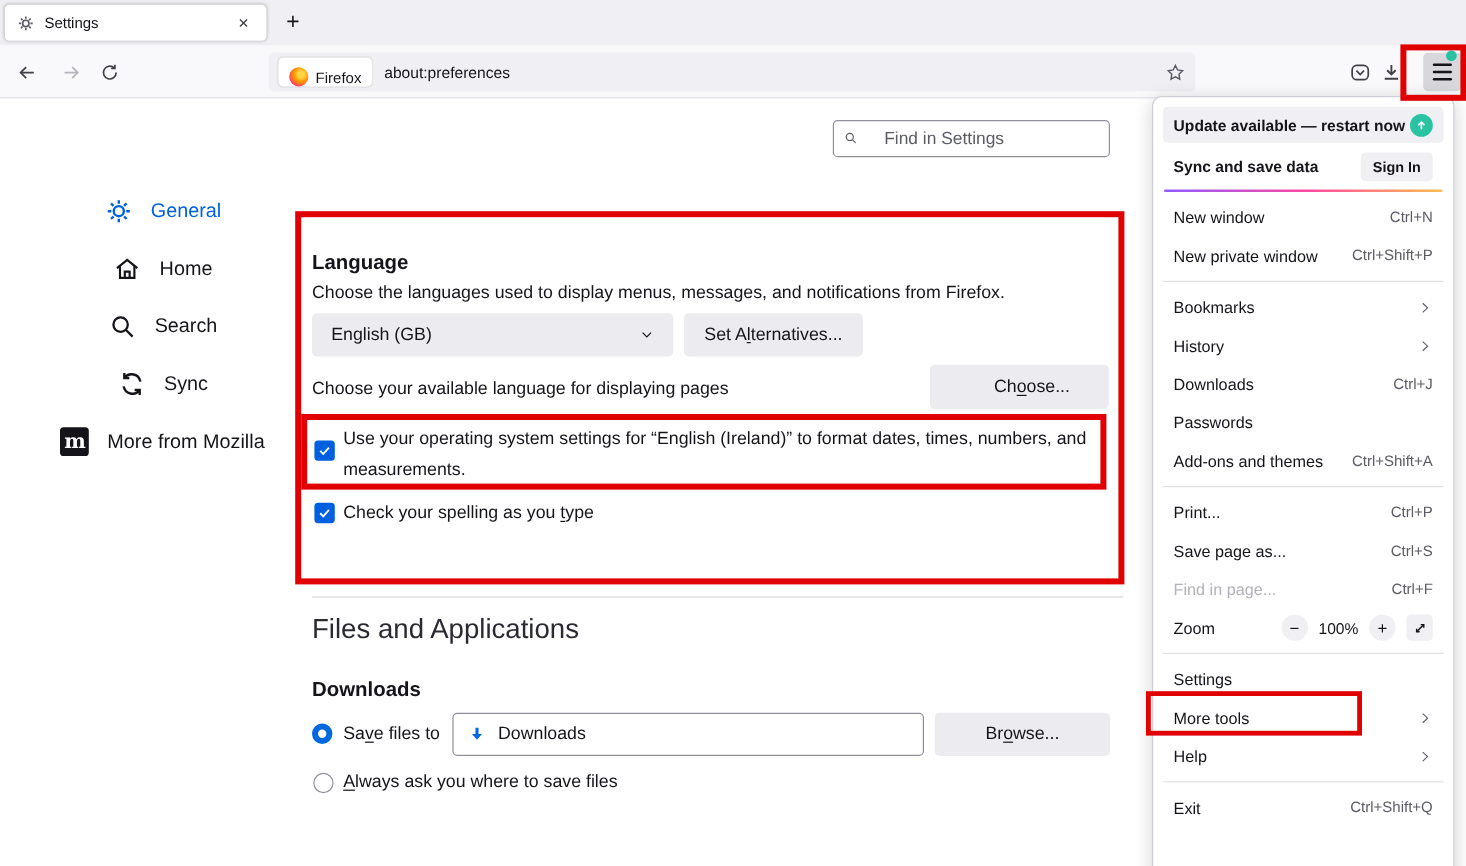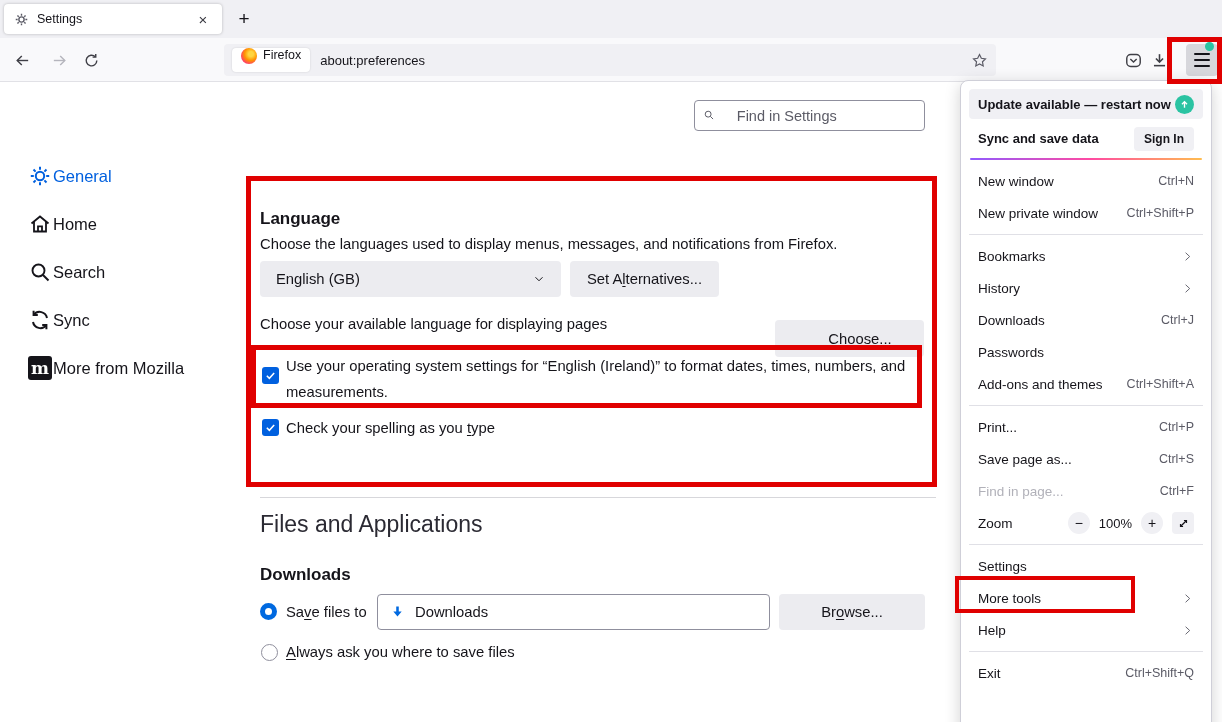--- a/index.html
+++ b/index.html
@@ -13,35 +13,35 @@
          box-shadow:0 0 3px rgba(0,0,0,.25); display:flex; align-items:center; padding:0 10px; gap:8px; }
   .tab-title { font-size:12.5px; flex:1; }
   .tab-close { font-size:15px; color:#3a3a42; width:18px; text-align:center; border-radius:3px; }
   .newtab { position:absolute; left:230px; top:6px; width:28px; height:26px; display:flex; align-items:center; justify-content:center;
             font-size:19px; font-weight:300; color:#15141a; border-radius:4px; }
   .navbar { position:absolute; left:0; top:38px; width:1222px; height:44px; background:#f9f9fb; border-bottom:1px solid #e1e1e6; }
   .nav-icon { position:absolute; top:52px; width:17px; height:17px; color:#3f3f46; }
   .nav-icon.disabled { color:#b5b5bd; }
   .urlbar { position:absolute; left:224px; top:44px; width:772px; height:32px; background:#f0f0f4; border-radius:4px;
             display:flex; align-items:center; padding:0 8px; gap:10px; }
-  .url-chip { background:#fff; border-radius:4px; height:24px; display:flex; align-items:flex-start; gap:6px; padding:0 9px;
+  .url-chip { background:#fff; border-radius:4px; height:24px; display:flex; align-items:flex-end; gap:6px; padding:0 9px;
               font-size:12.5px; box-shadow:0 0 2px rgba(0,0,0,.15); }
   .ff-logo { width:16px; height:16px; border-radius:50%;
              background:radial-gradient(circle at 62% 38%, #ffd53f 0 18%, #ff9400 45%, #ff3b6b 75%, #b5007f 100%); }
   .url-text { font-size:13px; flex:1; }
   .star-btn { width:17px; height:17px; color:#5b5b66; }
   .right-icon { position:absolute; top:51px; width:19px; height:19px; color:#3f3f46; }
   .menu-btn { position:absolute; left:1186px; top:44px; width:32px; height:32px; background:#d7d7dc; border-radius:4px;
               display:flex; flex-direction:column; justify-content:center; align-items:center; gap:4px; }
   .menu-btn .bar { width:16px; height:2px; background:#15141a; border-radius:1px; }
   .menu-dot { position:absolute; left:1205px; top:42px; width:9px; height:9px; border-radius:50%; background:#2ac3a2; }
 
   
   .sidebar { position:absolute; left:28px; top:152px; width:215px; }
-  .side-item { display:flex; align-items:center; gap:1px; height:48px; cursor:pointer; }
+  .side-item { display:flex; align-items:center; gap:15px; height:48px; cursor:pointer;justify-content:center; }
   .side-icon { width:24px; height:24px; color:#15141a; }
   .side-label { font-size:16.5px; }
   .side-item.selected .side-label, .side-item.selected .side-icon { color:#0060df; }
   .moz-m { display:flex; width:24px; height:24px; background:#15141a; border-radius:3px; color:#fff;
            font-family:"DejaVu Serif", serif; font-weight:bold; font-size:17px; align-items:center; justify-content:center; }
 
   
   .findbox { position:absolute; left:694px; top:100px; width:231px; height:31px; border:1px solid #8f8f9d; border-radius:4px;
              background:#fff; display:flex; align-items:center; padding:0 8px; gap:22px; }
   .findbox input { border:none; outline:none; background:transparent; font-size:14.5px; width:100%;
@@ -232,21 +232,21 @@
       </svg>
   </span>
 </div>
 <div class="gbtn" style="left:570px; top:261px; width:149px; height:36px;">
     <span>Set A</span>
     <span class="ak">l</span>
     <span>ternatives...</span>
   </div>
 
 <div class="body-text" style="left:260px; top:316px;">Choose your available language for displaying pages</div>
-<div class="gbtn" style="left:775px; top:320px; width:149px; height:37px;padding-left:21px;">
+<div class="gbtn" style="left:775px; top:304px; width:149px; height:37px;padding-left:21px;">
     <span>Ch</span>
     <span class="ak">o</span>
     <span>ose...</span>
   </div>
 
 <span class="checkbox" style="left:262px; top:367px;">
   <svg viewBox="0 0 24 24" fill="none" stroke="#fff" stroke-width="3.4">
       <path d="M4 12.5 9.5 18 20 6.5"></path>
     </svg>
 </span>

